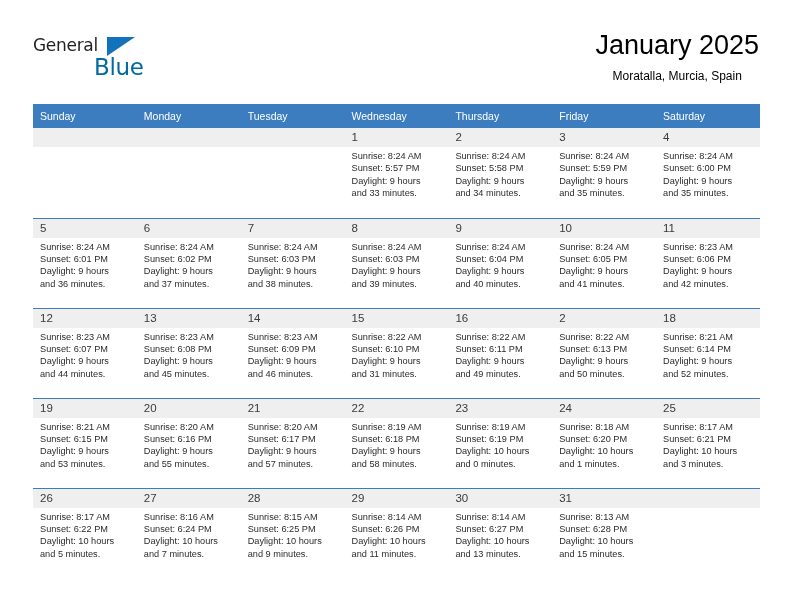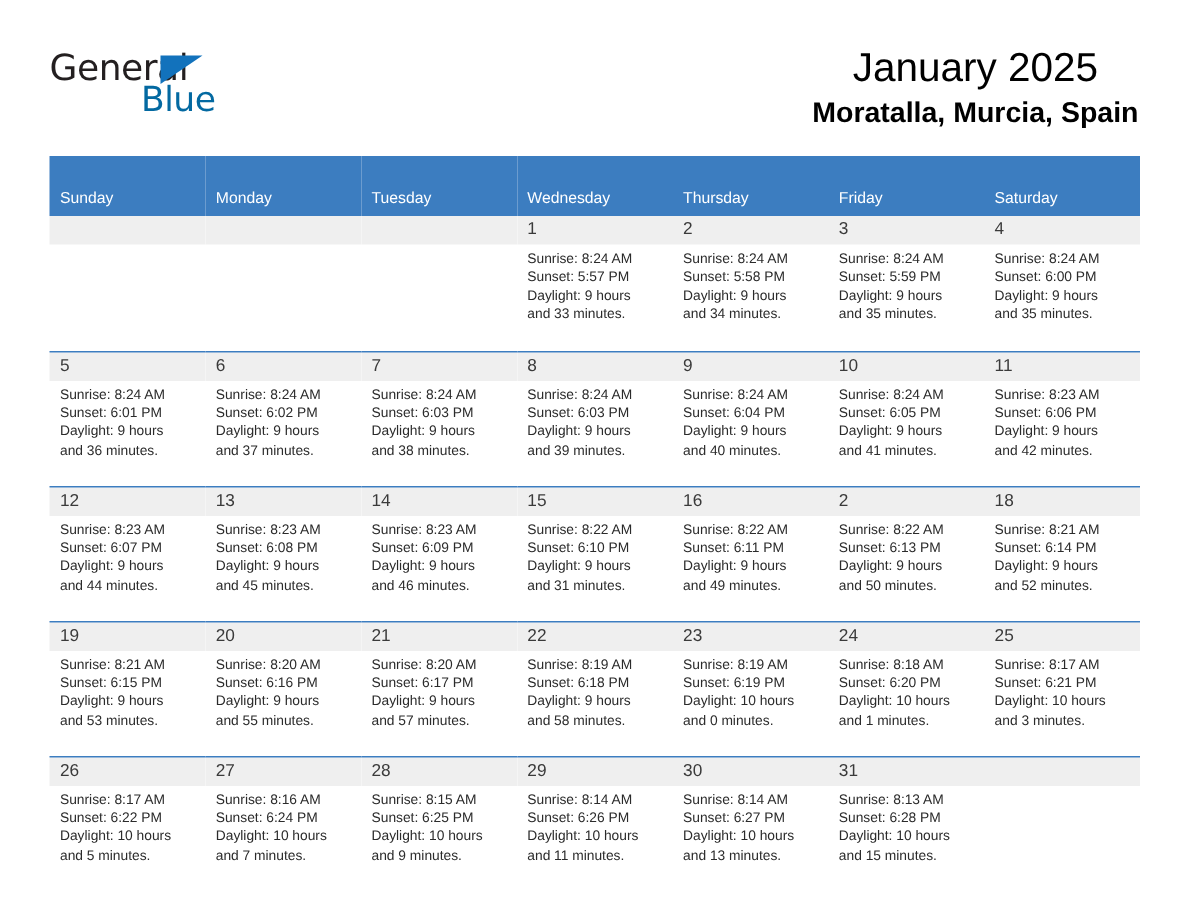--- a/index.html
+++ b/index.html
@@ -29,21 +29,21 @@
   .logo {
     position: absolute;
     left: 0;
     top: 4px;
     width: 200px;
     height: 56px;
   }
   .logo-general {
     position: absolute;
     left: 0; top: 0;
-    font-size: 24px;
+    font-size: 17px;
     letter-spacing: -0.3px;
     color: #231f20;
     font-family: "DejaVu Sans", sans-serif;
     font-weight: 400;
     line-height: 26px;
   }
   .logo-blue {
     position: absolute;
     left: 61px; top: 22px;
     font-size: 23px;
@@ -69,44 +69,44 @@
     text-align: center;
   }
   .cal-title {
     font-size: 27px;
     color: #000000;
     line-height: 34px;
     font-weight: 400;
     white-space: nowrap;
   }
   .cal-sub {
-    font-size: 19px;
+    font-size: 12px;
     color: #000000;
     line-height: 20px;
     margin-top: 4px;
-    font-weight: 700;
+    font-weight: 400;
     white-space: nowrap;
   }
 
   
   .cal {
     position: absolute;
     left: 33px;
     top: 104px;
     width: 727px;
     border-collapse: collapse;
     table-layout: fixed;
   }
   .cal th {
     background: #3c7dc0;
     color: #ffffff;
     font-size: 10.5px;
     font-weight: 400;
     text-align: left;
-    padding: 22px 0 6px 7px;
+    padding: 6px 0 6px 7px;
     height: 22px;
     vertical-align: middle;
   }
   .cal td {
     width: 103.85px;
     height: 90px;
     vertical-align: top;
     padding: 0;
     border-top: 1px solid #3c7dc0;
     background: #ffffff;

